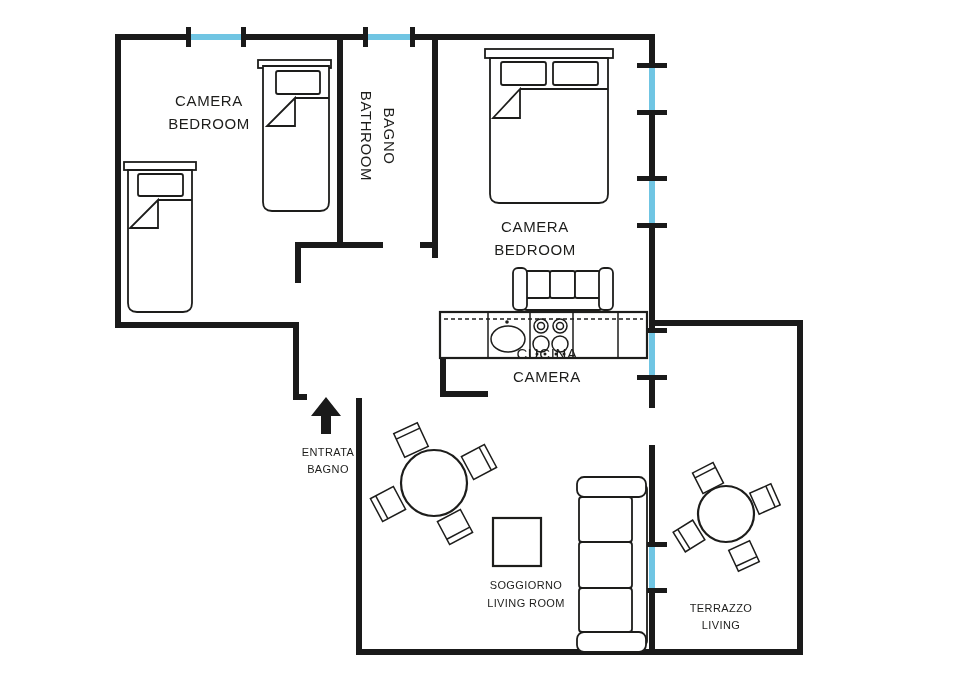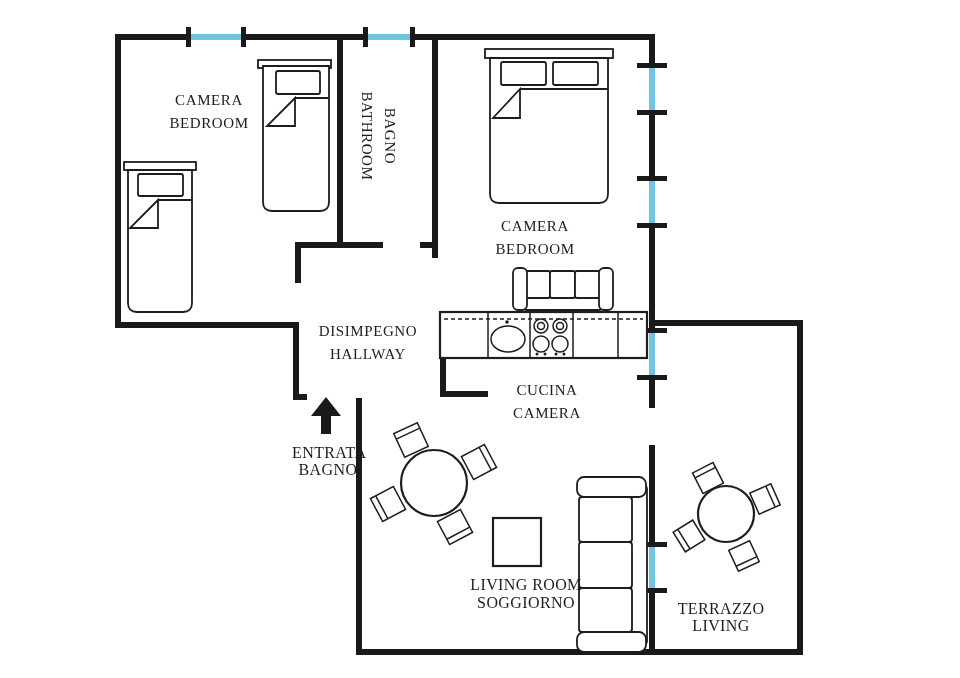--- a/index.html
+++ b/index.html
@@ -1,23 +1,23 @@
 <!DOCTYPE html>
 <html style="--background: #ffffff; --wall: #1a1a1a; --furniture-line: #1d1d1b; --window-glass: #70c5e3; --text: #1d1d1b;"><head>
 <meta charset="utf-8">
 <style>
   html,body{margin:0;padding:0;}
   body{background:var(--background,#fff);font-family:"Liberation Sans",sans-serif;}
-  .plan{position:relative;width:960px;height:678px;background:var(--background,#fff);overflow:hidden;font-family:Liberation Serif, serif;}
+  .plan{position:relative;width:960px;height:678px;background:var(--background,#fff);overflow:hidden;}
   .w{position:absolute;background:var(--wall,#1a1a1a);}
   .win{position:absolute;background:var(--window-glass,#70c5e3);}
   .tick{position:absolute;background:var(--wall,#1a1a1a);}
   .lbl{position:absolute;text-align:center;color:var(--text,#1d1d1b);font-size:15px;
        font-weight:500;letter-spacing:.6px;line-height:23px;white-space:nowrap;}
-  .lbl.small{font-size:16px;line-height:17px;letter-spacing:.4px;}
+  .lbl.small{font-size:11px;line-height:17px;letter-spacing:.4px;}
   .lbl.rot{transform:rotate(90deg);transform-origin:center;}
   svg.furniture{position:absolute;left:0;top:0;}
   .f rect,.f path,.f ellipse,.f circle,.f polygon{fill:#fff;stroke:var(--furniture-line,#1d1d1b);stroke-width:1.8;}
   .f line{stroke:var(--furniture-line,#1d1d1b);stroke-width:1.8;fill:none;}
   .f .thick{stroke-width:2.2;}
   .f .thin, .f.thin rect,.f.thin line,.f.thin circle,.f.thin ellipse{stroke-width:1.5;}
   .f .dot{fill:var(--furniture-line,#1d1d1b);stroke:none;}
   .arrow{fill:var(--wall,#1a1a1a);stroke:none;}
 </style>
 </head>
@@ -196,38 +196,34 @@
   <div class="lbl rot" style="left:323px;top:113px;width:110px">
     <div>BAGNO</div>
     <div>BATHROOM</div>
   </div>
 
   <div class="lbl" style="left:460px;top:215px;width:150px">
     <div>CAMERA</div>
     <div>BEDROOM</div>
   </div>
 
-  <div class="lbl" style="left:293px;top:320px;width:150px">
-    <div>DISIMPEGNO</div>
-    <div>HALLWAY</div>
-  </div>
-
-  <div class="lbl" style="left:472px;top:379px;width:150px">
+
+  <div class="lbl" style="left:472px;top:342px;width:150px">
     <div>CUCINA</div>
     <div>CAMERA</div>
   </div>
 
   <div class="lbl small" style="left:292px;top:444px;width:72px">
     <div>ENTRATA</div>
     <div>BAGNO</div>
   </div>
 
   <div class="lbl small" style="left:451px;top:576px;width:150px;line-height:18px">
+    <div>SOGGIORNO</div>
     <div>LIVING ROOM</div>
-    <div>SOGGIORNO</div>
   </div>
 
   <div class="lbl small" style="left:646px;top:600px;width:150px">
     <div>TERRAZZO</div>
     <div>LIVING</div>
   </div>
 
 </div>
 
 </body></html>

